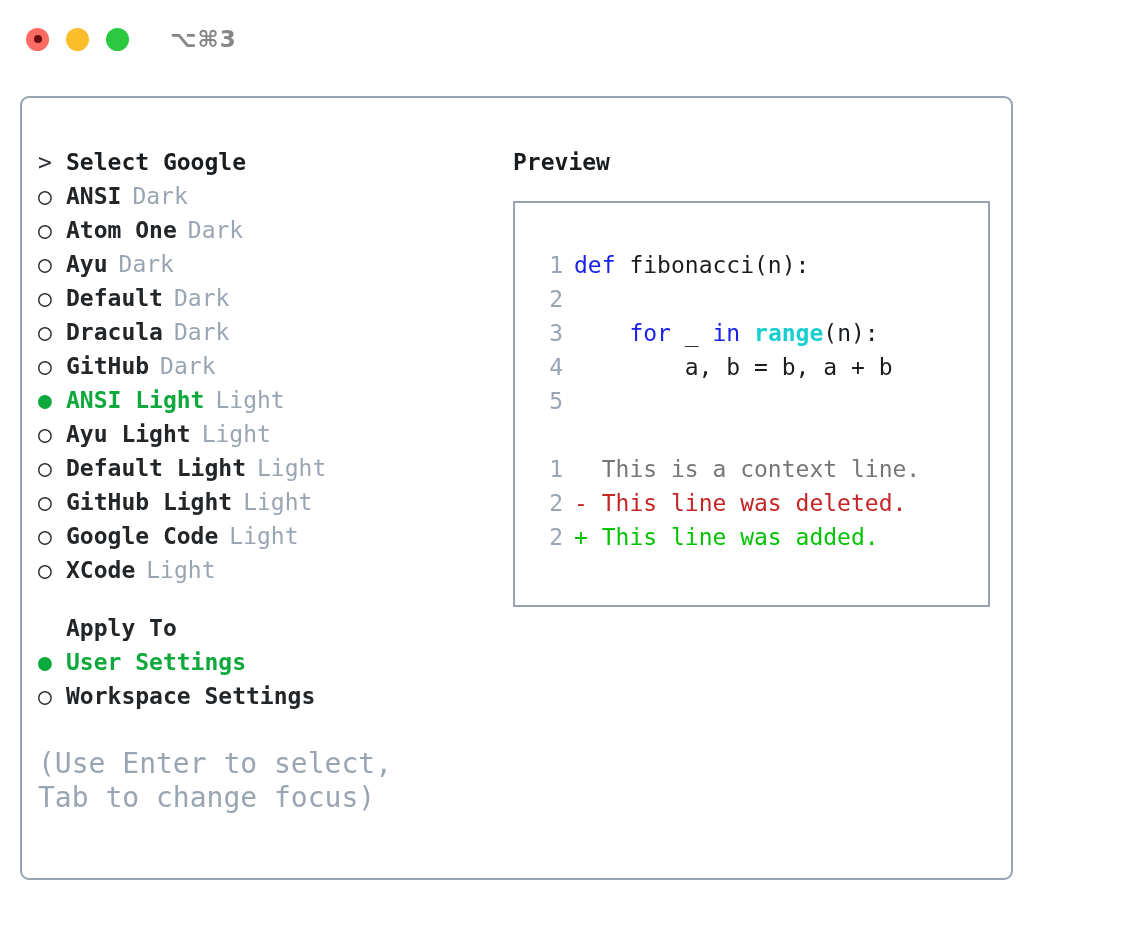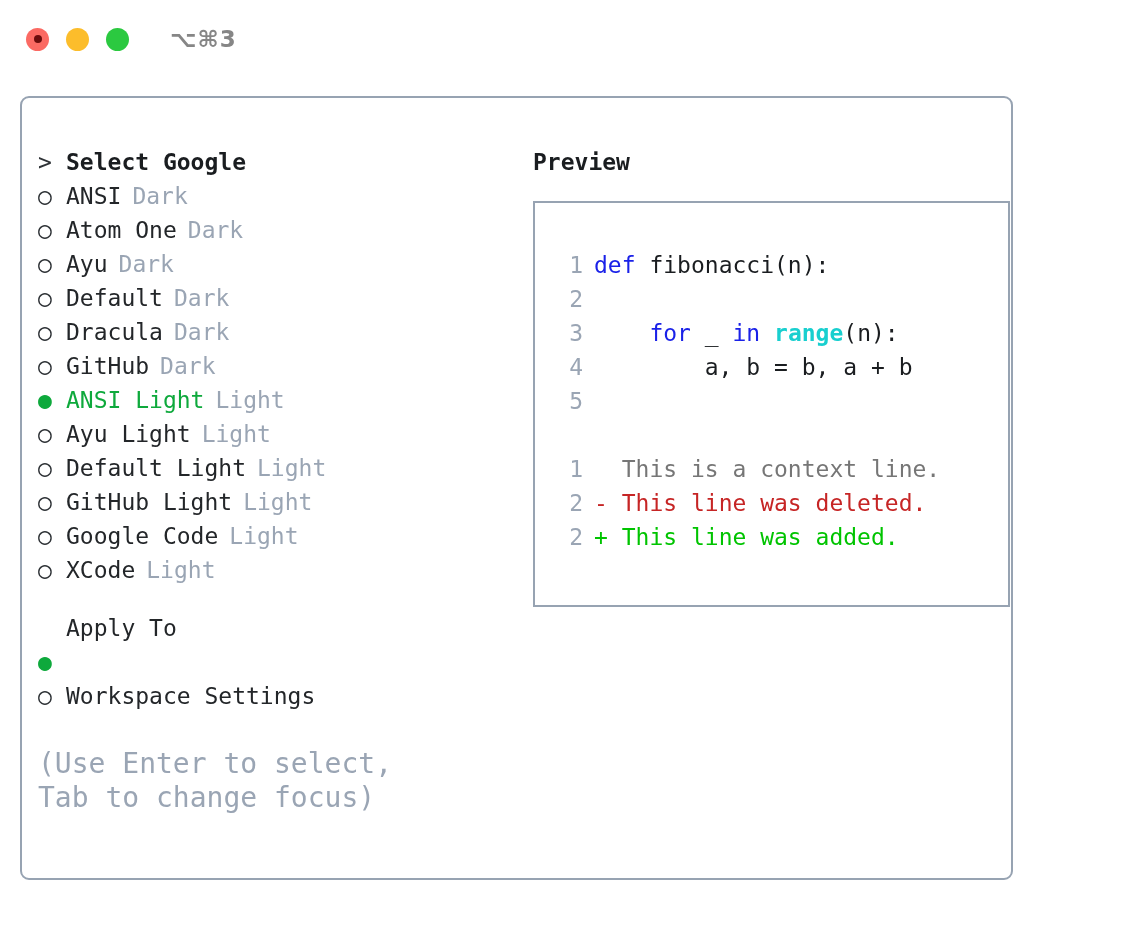--- a/index.html
+++ b/index.html
@@ -100,21 +100,21 @@
     width: 28px;
     flex: 0 0 auto;
     font-size: 23px;
     line-height: 34px;
     text-align: left;
     color: #2f3337;
   }
   .bullet.filled { color: #0ea93c; }
   .label {
     color: #232629;
-    font-weight: 400;
+    font-weight: 700;
   }
   .label.sel { color: #0ea93c; }
   .label.bold { font-weight: 700; color: #1a1d20; }
   .suffix {
     color: #9aa5b4;
     margin-left: 11px;
   }
 
   #section-title-row { margin-bottom: 0px; }
 
@@ -130,21 +130,20 @@
     color: #9aa5b4;
     width: 420px;
     white-space: pre-wrap;
   }
 
   
   #right-col {
     flex: 1 1 auto;
     padding: 47px 0 0 11px;
     position: relative;
-    margin-left: 20px;
   }
   #preview-title {
     font-size: 23px;
     font-weight: 700;
     color: #1a1d20;
     line-height: 34px;
     margin-left: 0px;
   }
   #preview-box {
     margin-top: 22px;
@@ -218,21 +217,21 @@
             <div class="row"><span class="bullet">○</span><span class="label">Google Code</span><span class="suffix">Light</span></div>
             <div class="row"><span class="bullet">○</span><span class="label">XCode</span><span class="suffix">Light</span></div>
           </div>
 
         <div class="row" id="apply-to-title">
           <span class="bullet"></span>
           <span class="label">Apply To</span>
         </div>
 
         <div id="apply-to-list">
-            <div class="row"><span class="bullet filled">●</span></div>
+            <div class="row"><span class="bullet filled">●</span><span class="label sel">User Settings</span></div>
             <div class="row"><span class="bullet">○</span><span class="label">Workspace Settings</span></div>
           </div>
 
         <div id="hint-block">(Use Enter to select, Tab to change focus)</div>
       </div>
 
       <div id="right-col">
         <div id="preview-title">Preview</div>
 
         <div id="preview-box">

